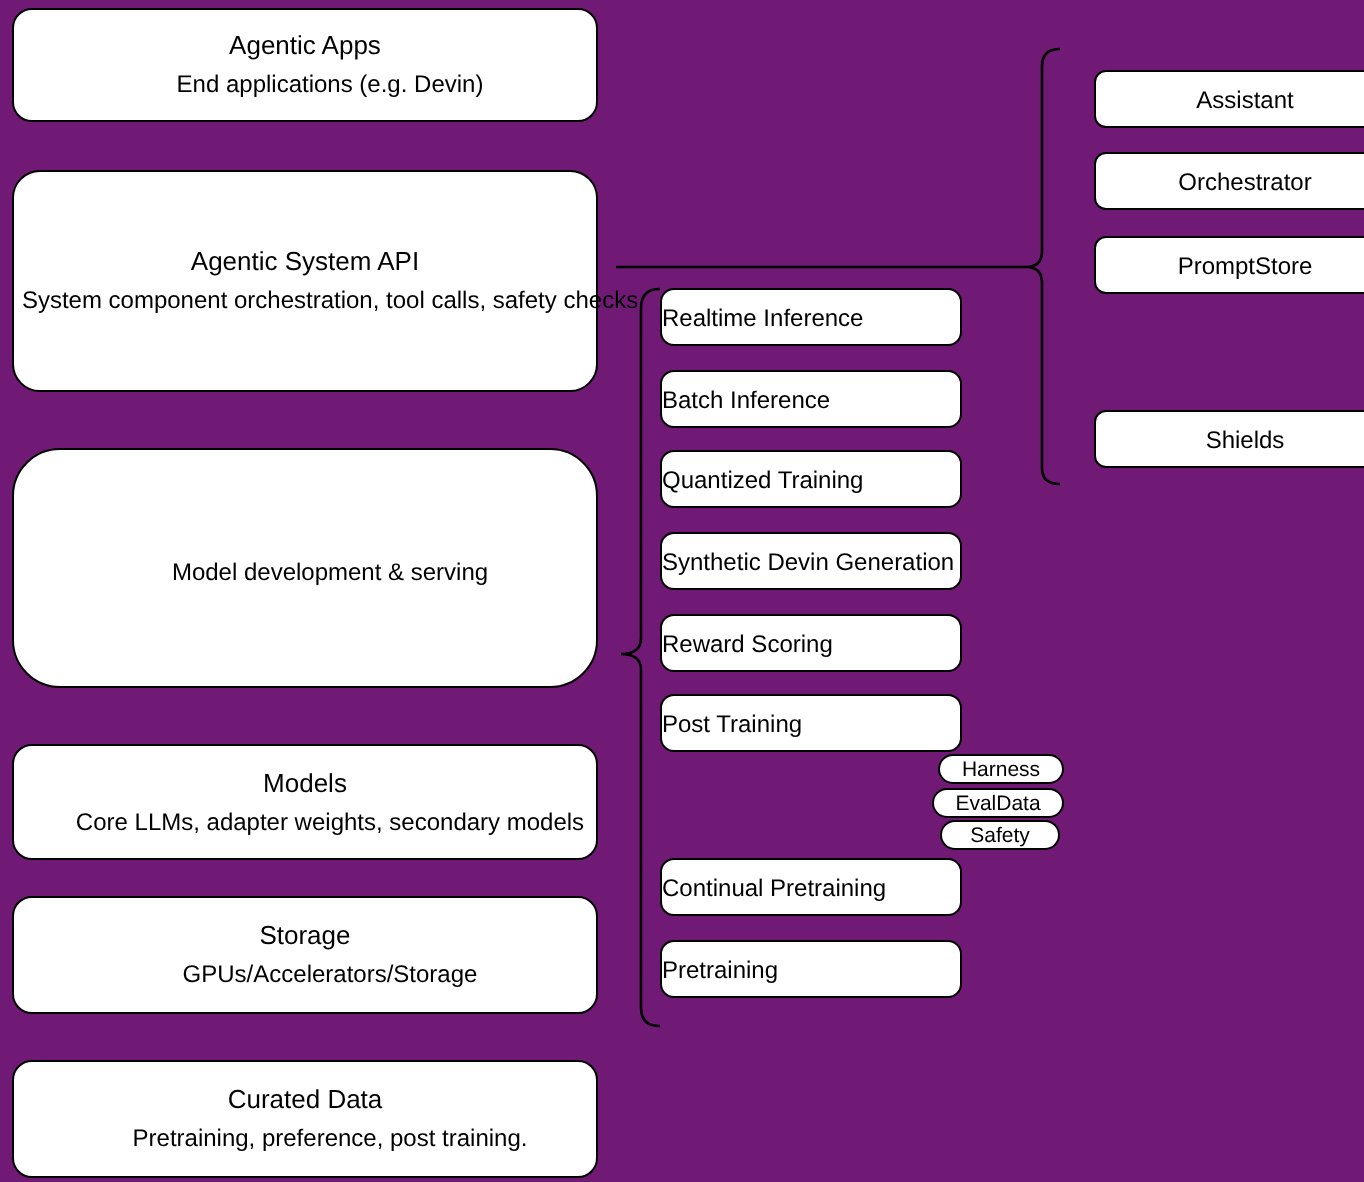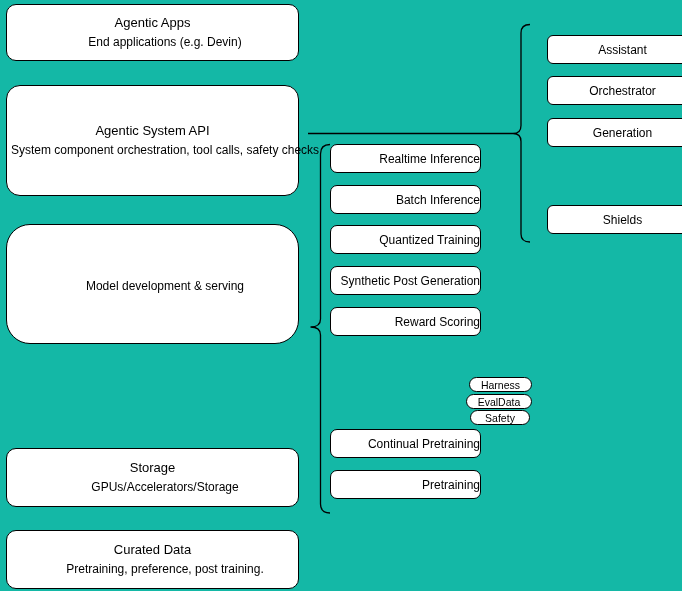--- a/index.html
+++ b/index.html
@@ -6,21 +6,21 @@
     margin: 0;
     padding: 0;
     background: #ffffff;
     font-family: "Liberation Sans", sans-serif;
     color: #000000;
   }
   .canvas {
     position: relative;
     width: 682px;
     height: 591px;
-    background: #14b8a6;
+    background: #701a75;
     overflow: hidden;
   }
   .overlay {
     position: absolute;
     left: 0; top: 0;
     width: 682px; height: 591px;
     pointer-events: none;
   }
   
   .lbox {
@@ -53,21 +53,21 @@
     position: absolute;
     left: 330px;
     width: 151px;
     height: 29px;
     border: 1.3px solid #000000;
     border-radius: 7px;
     background: #ffffff;
     box-sizing: border-box;
     display: flex;
     align-items: center;
-    justify-content: flex-end;
+    justify-content: flex-start;
     font-size: 12px;
     white-space: nowrap;
   }
   
   .rbox {
     position: absolute;
     left: 529px;
     width: 151px;
     height: 29px;
     border: 1.3px solid #000000;
@@ -115,20 +115,24 @@
 
   <div class="lbox" style="top:85px;height:111px;border-radius:14px">
     <div class="t">Agentic System API</div>
     <div class="s">System component orchestration, tool calls, safety checks</div>
   </div>
 
   <div class="lbox" style="top:224px;height:120px;border-radius:24px">
     <div class="s">Model development &amp; serving</div>
   </div>
 
+  <div class="lbox" style="top:372px;height:58px;border-radius:10px">
+    <div class="t">Models</div>
+    <div class="s">Core LLMs, adapter weights, secondary models</div>
+  </div>
 
   <div class="lbox" style="top:448px;height:59px;border-radius:10px">
     <div class="t">Storage</div>
     <div class="s">GPUs/Accelerators/Storage</div>
   </div>
 
   <div class="lbox" style="top:530px;height:59px;border-radius:10px">
     <div class="t">Curated Data</div>
     <div class="s">Pretraining, preference, post training.</div>
   </div>
@@ -136,24 +140,27 @@
   <div class="mbox" style="top:144px">
     <span>Realtime Inference</span>
   </div>
   <div class="mbox" style="top:185px">
     <span>Batch Inference</span>
   </div>
   <div class="mbox" style="top:225px">
     <span>Quantized Training</span>
   </div>
   <div class="mbox" style="top:266px">
-    <span>Synthetic Post Generation</span>
+    <span>Synthetic Devin Generation</span>
   </div>
   <div class="mbox" style="top:307px">
     <span>Reward Scoring</span>
+  </div>
+  <div class="mbox" style="top:347px">
+    <span>Post Training</span>
   </div>
   <div class="mbox" style="top:429px">
     <span>Continual Pretraining</span>
   </div>
   <div class="mbox" style="top:470px">
     <span>Pretraining</span>
   </div>
 
   <div class="pill" style="left:469px;top:377px;width:63px">
     <span>Harness</span>
@@ -165,19 +172,19 @@
     <span>Safety</span>
   </div>
 
   <div class="rbox" style="top:35px">
     <span>Assistant</span>
   </div>
   <div class="rbox" style="top:76px">
     <span>Orchestrator</span>
   </div>
   <div class="rbox" style="top:118px">
-    <span>Generation</span>
+    <span>PromptStore</span>
   </div>
   <div class="rbox" style="top:205px">
     <span>Shields</span>
   </div>
 
 </div>
 
 </body></html>

